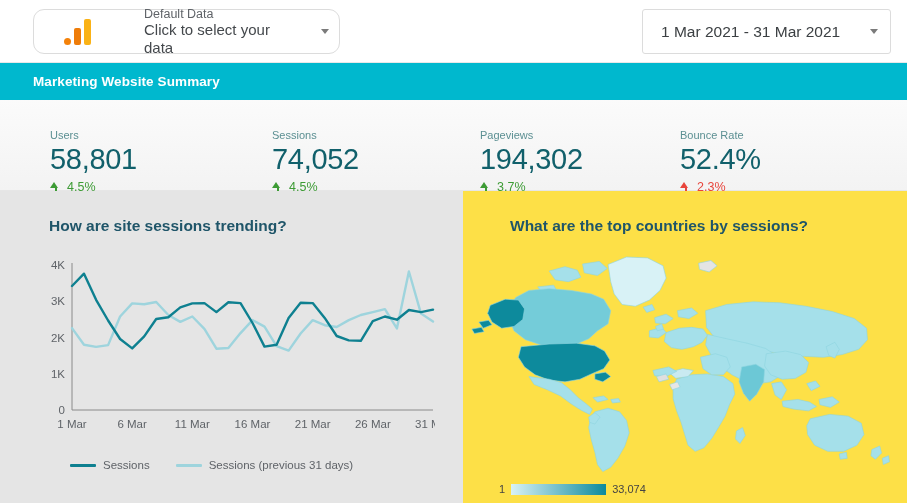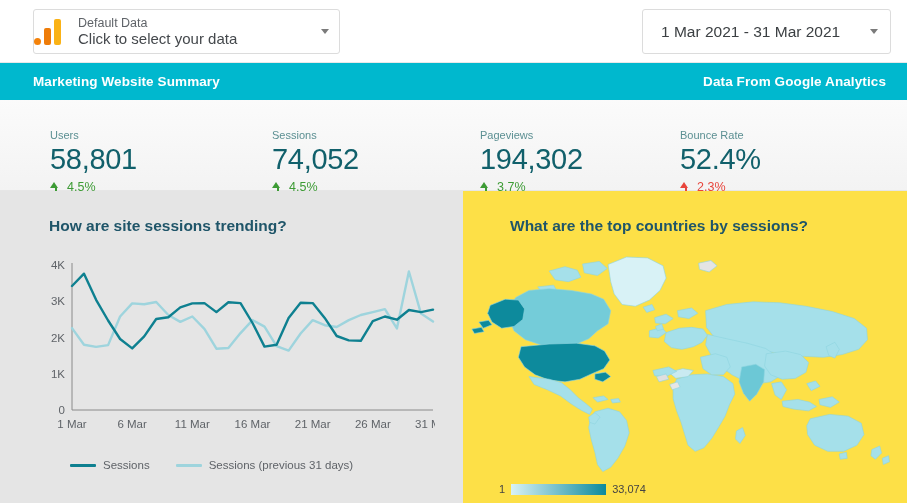--- a/index.html
+++ b/index.html
@@ -12,22 +12,22 @@
   .page { position: relative; width: 907px; height: 503px; background:#fff; }
 
   
   .topbar {
     position: absolute; left:0; top:0; width:907px; height:63px;
     background:#ffffff;
     border-bottom: 1px solid #e8e8e8;
   }
   .data-selector {
     position:absolute; left:33px; top:9px; width:307px; height:45px;
-    border:1px solid #dcdcdc; border-radius:3px; background:#fff;
-    display:flex; align-items:center; padding:0 10px 0 0;
+    border:1px solid #dcdcdc; border-radius:11px; background:#fff;
+    display:flex; align-items:center; padding:0 10px 0 30px;gap:36px;
   }
   .ga-logo { width:30px; height:30px; position:relative; flex:0 0 30px; margin-right:14px;}
   .ga-bar { position:absolute; bottom:2px; border-radius:2px; }
   .ga-b1 { left:0px;  width:7px; height:7px;  border-radius:50%; background:#F4820A;}
   .ga-b2 { left:10px; width:7px; height:17px; background:#EE7C09;}
   .ga-b3 { left:20px; width:7px; height:26px; background:#FAB216;}
   .ds-text { line-height:1.15; }
   .ds-title { font-size:12.5px; color:#5f6368; }
   .ds-sub   { font-size:15px; color:#44484c; }
   .caret {
@@ -127,21 +127,20 @@
     </div>
 
     <div class="date-selector">
       <span class="date-text">1 Mar 2021 - 31 Mar 2021</span>
       <span class="caret"></span>
     </div>
   </div>
 
   <div class="titleband">
     <span class="tb-left">Marketing Website Summary</span>
-    <span class="tb-right">Data From Google Analytics</span>
   </div>
 
   <div class="scorecards">
 
     <div class="sc" style="left:50px;">
       <div class="sc-label">Users</div>
       <div class="sc-value">58,801</div>
       <div class="sc-delta up-green">
         <span class="delta-ico">
           <span class="arrow up"></span>

